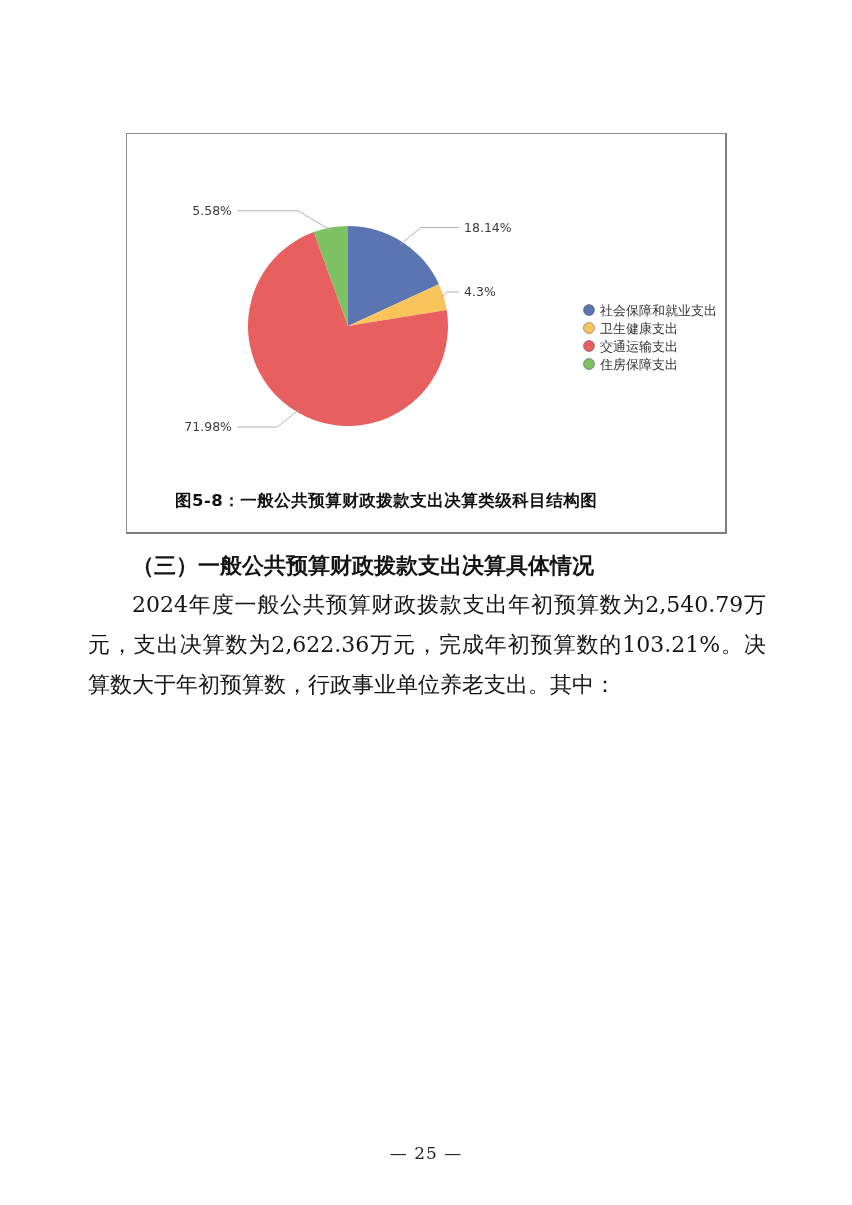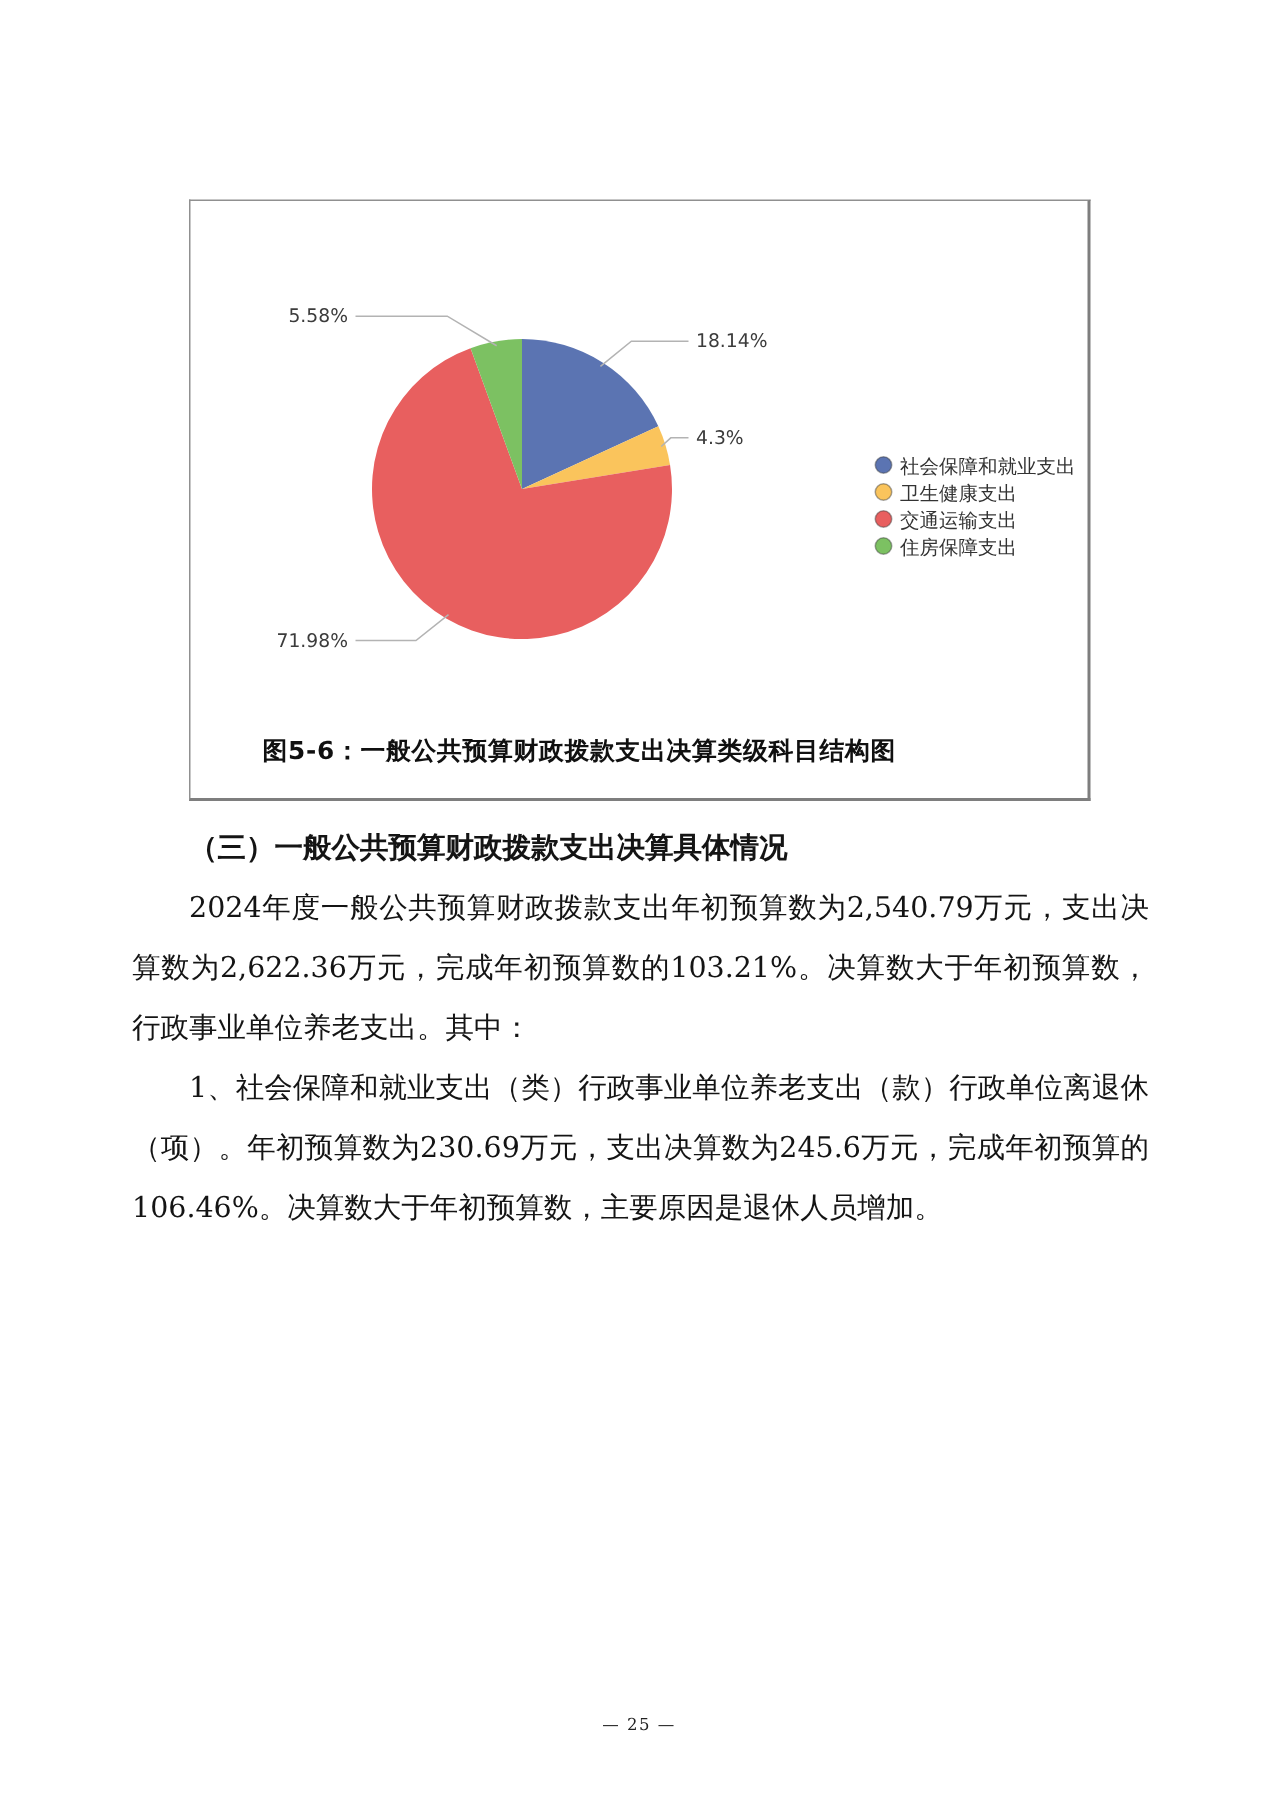--- a/index.html
+++ b/index.html
@@ -14,27 +14,27 @@
   .chart-frame svg{position:absolute;left:0;top:0;}
   .caption{
     position:absolute;left:48px;top:356px;white-space:nowrap;
     font-family:"DejaVu Sans","Liberation Sans",sans-serif;
     font-size:16.5px;font-weight:bold;color:#101010;letter-spacing:0.5px;
   }
   .pie-label{font-family:"DejaVu Sans","Liberation Sans",sans-serif;font-size:12.5px;fill:#3c3c3c;}
   .legend-label{font-family:"DejaVu Sans","Liberation Sans",sans-serif;font-size:13px;fill:#333333;}
   .body-text{
     position:absolute;left:88px;top:545px;width:678px;
-    font-size:19px;line-height:40px;text-align:justify;
+    font-size:22px;line-height:40px;text-align:justify;
   }
   .body-text p{margin:0;text-indent:2em;}
   .body-text p.heading{font-weight:bold;}
   .footer{
     position:absolute;left:0;top:1143px;width:100%;text-align:center;
-    font-size:11px;color:#222222;letter-spacing:1px;
+    font-size:17px;color:#222222;letter-spacing:1px;
   }
 </style>
 </head>
 <body>
 
 <div class="page">
 
   <div class="chart-frame">
     <svg id="pie-chart" width="598" height="398" viewBox="0 0 598 398">
         <path d="M221,192 L221.0,92.0 A100,100 0 0 1 311.9,150.2 Z" fill="#5B74B2"></path>
@@ -51,24 +51,23 @@
         <text x="105" y="80.8" text-anchor="end" class="pie-label">5.58%</text>
         <circle cx="462" cy="176" r="5.5" fill="#5B74B2" stroke="rgba(60,60,60,0.45)" stroke-width="1"></circle>
         <text x="473" y="181" class="legend-label">社会保障和就业支出</text>
         <circle cx="462" cy="194" r="5.5" fill="#FAC45C" stroke="rgba(60,60,60,0.45)" stroke-width="1"></circle>
         <text x="473" y="199" class="legend-label">卫生健康支出</text>
         <circle cx="462" cy="212" r="5.5" fill="#E85F5F" stroke="rgba(60,60,60,0.45)" stroke-width="1"></circle>
         <text x="473" y="217" class="legend-label">交通运输支出</text>
         <circle cx="462" cy="230" r="5.5" fill="#7CC162" stroke="rgba(60,60,60,0.45)" stroke-width="1"></circle>
         <text x="473" y="235" class="legend-label">住房保障支出</text>
       </svg>
-    <div class="caption">图5-6：一般公共预算财政拨款支出决算类级科目结构图</div>
+    <div class="caption">图5-8：一般公共预算财政拨款支出决算类级科目结构图</div>
   </div>
 
   <div class="body-text">
     <p class="heading">（三）一般公共预算财政拨款支出决算具体情况</p>
     <p class="para">2024年度一般公共预算财政拨款支出年初预算数为2,540.79万元，支出决算数为2,622.36万元，完成年初预算数的103.21%。决算数大于年初预算数，行政事业单位养老支出。其中：</p>
-    <p class="para">1、社会保障和就业支出（类）行政事业单位养老支出（款）行政单位离退休（项）。年初预算数为230.69万元，支出决算数为245.6万元，完成年初预算的106.46%。决算数大于年初预算数，主要原因是退休人员增加。</p>
   </div>
 
   <div class="footer">— 25 —</div>
 
 </div>
 
 </body></html>

